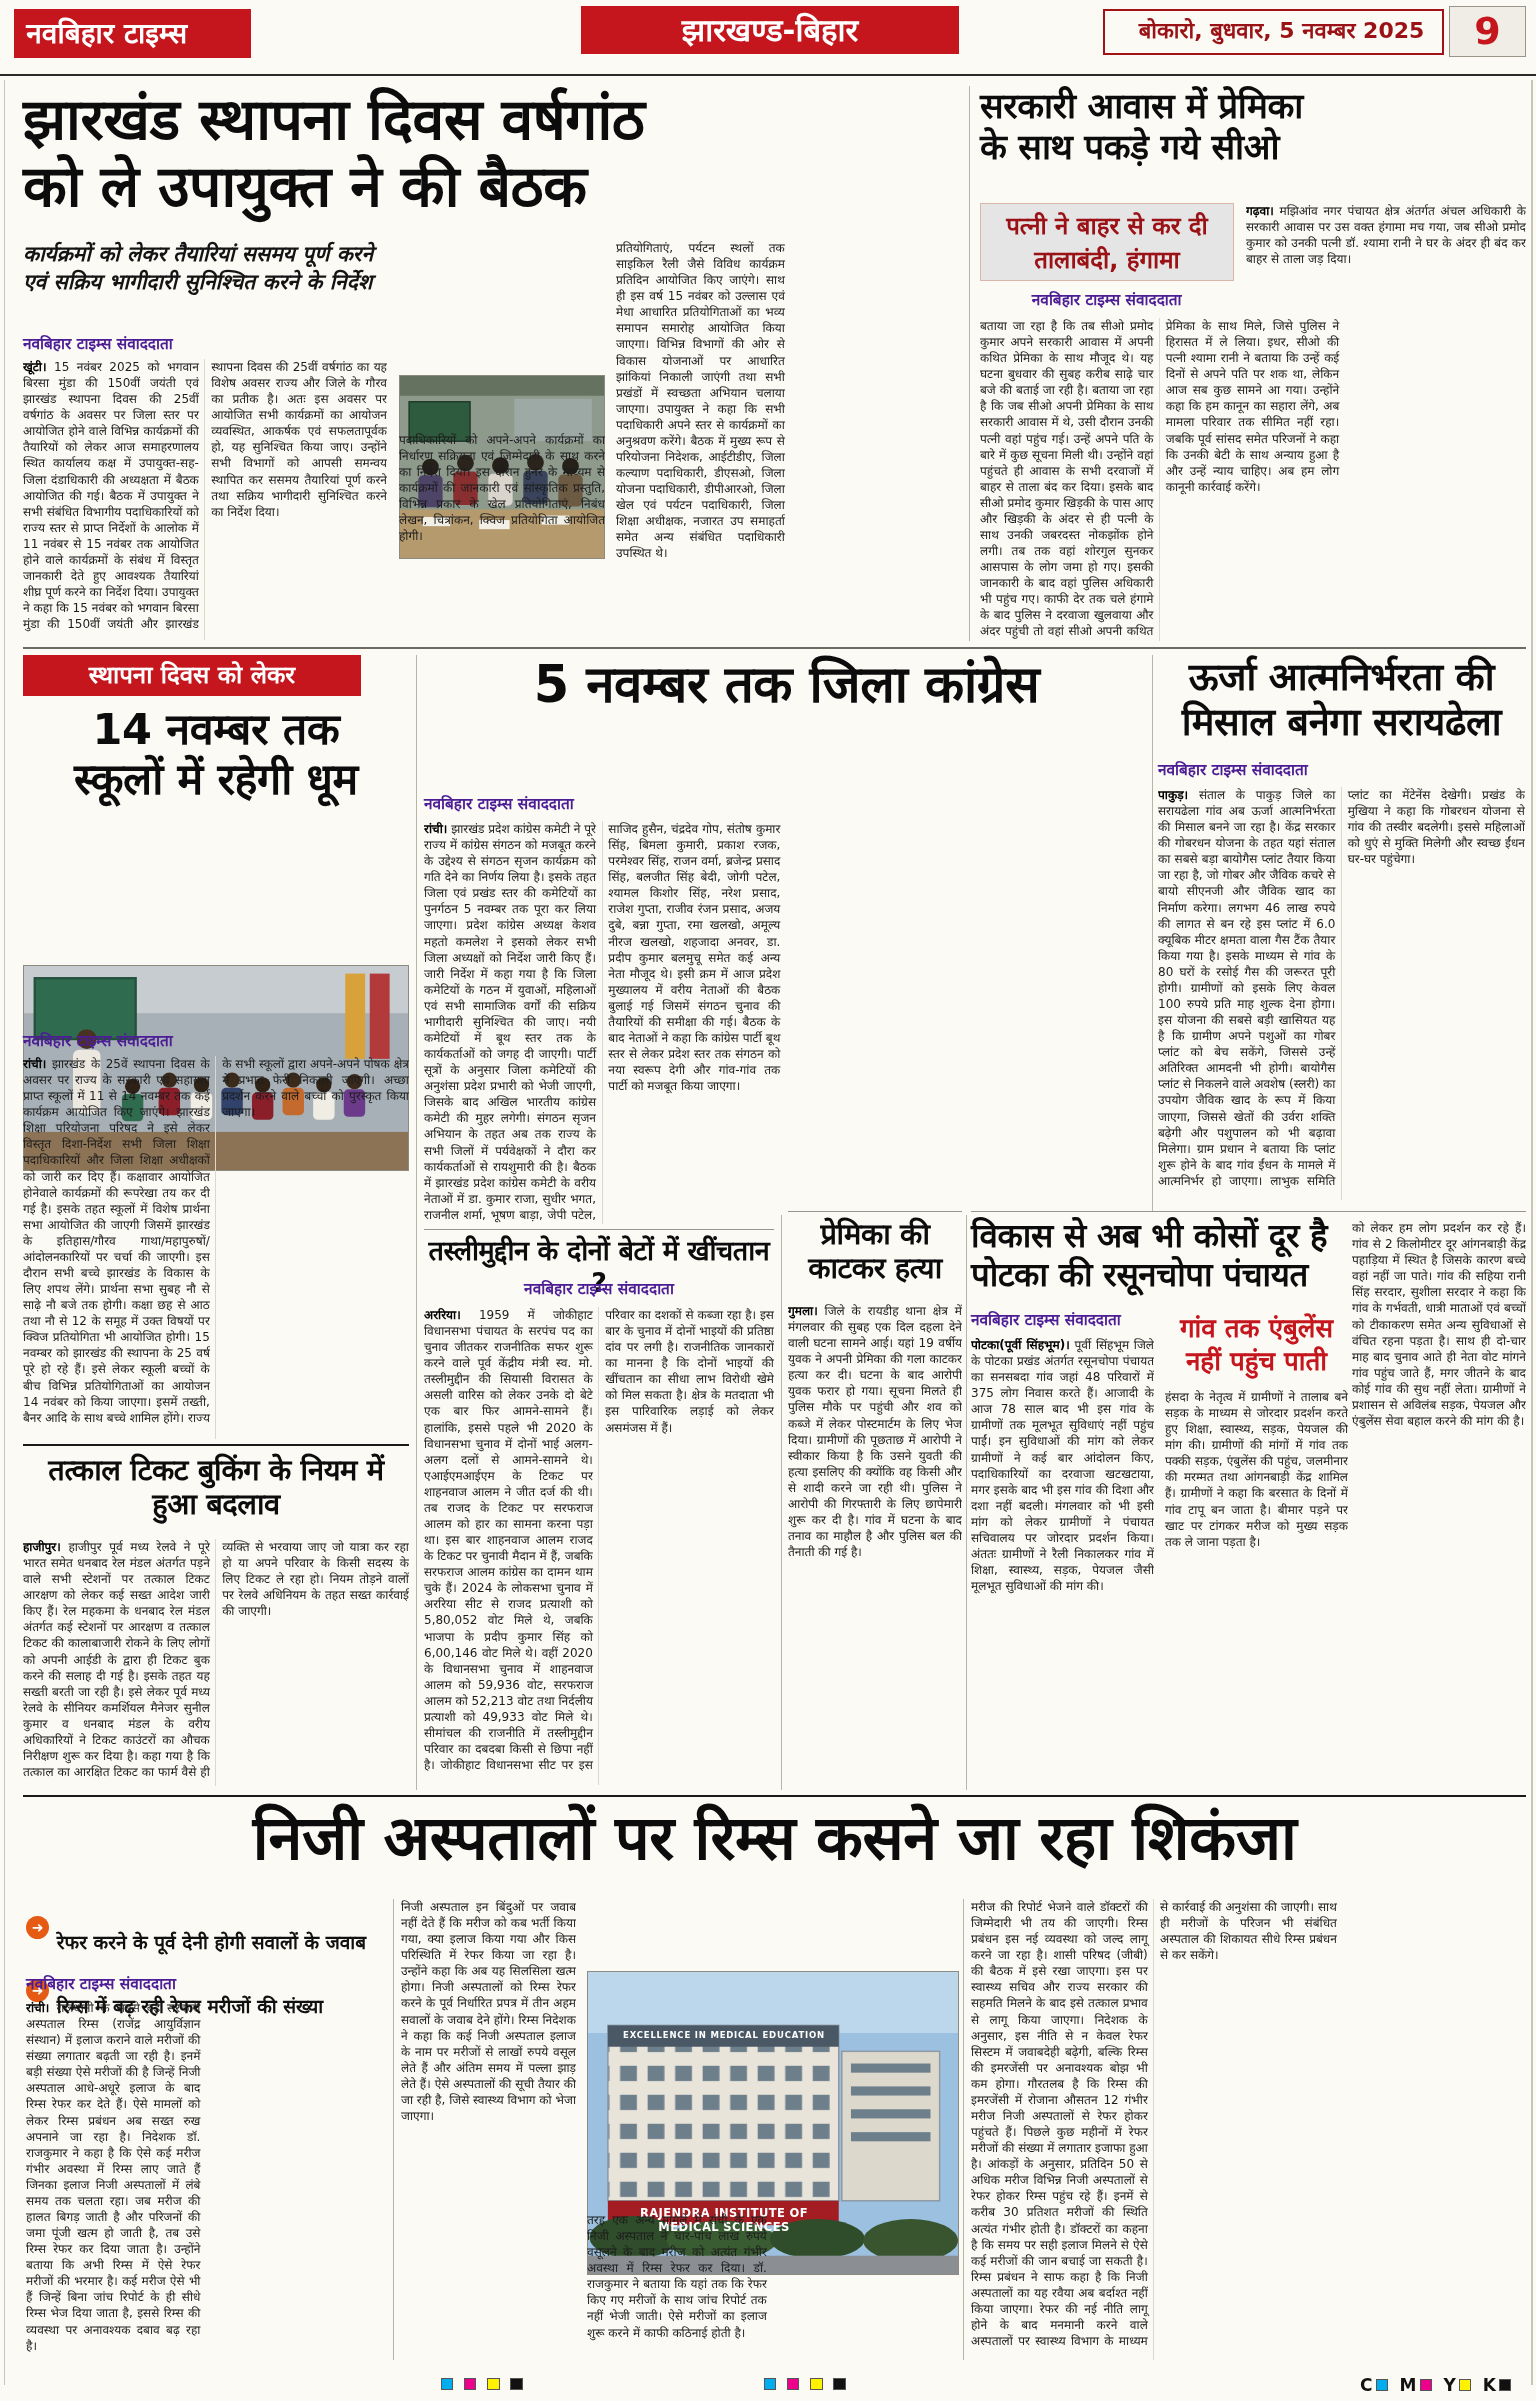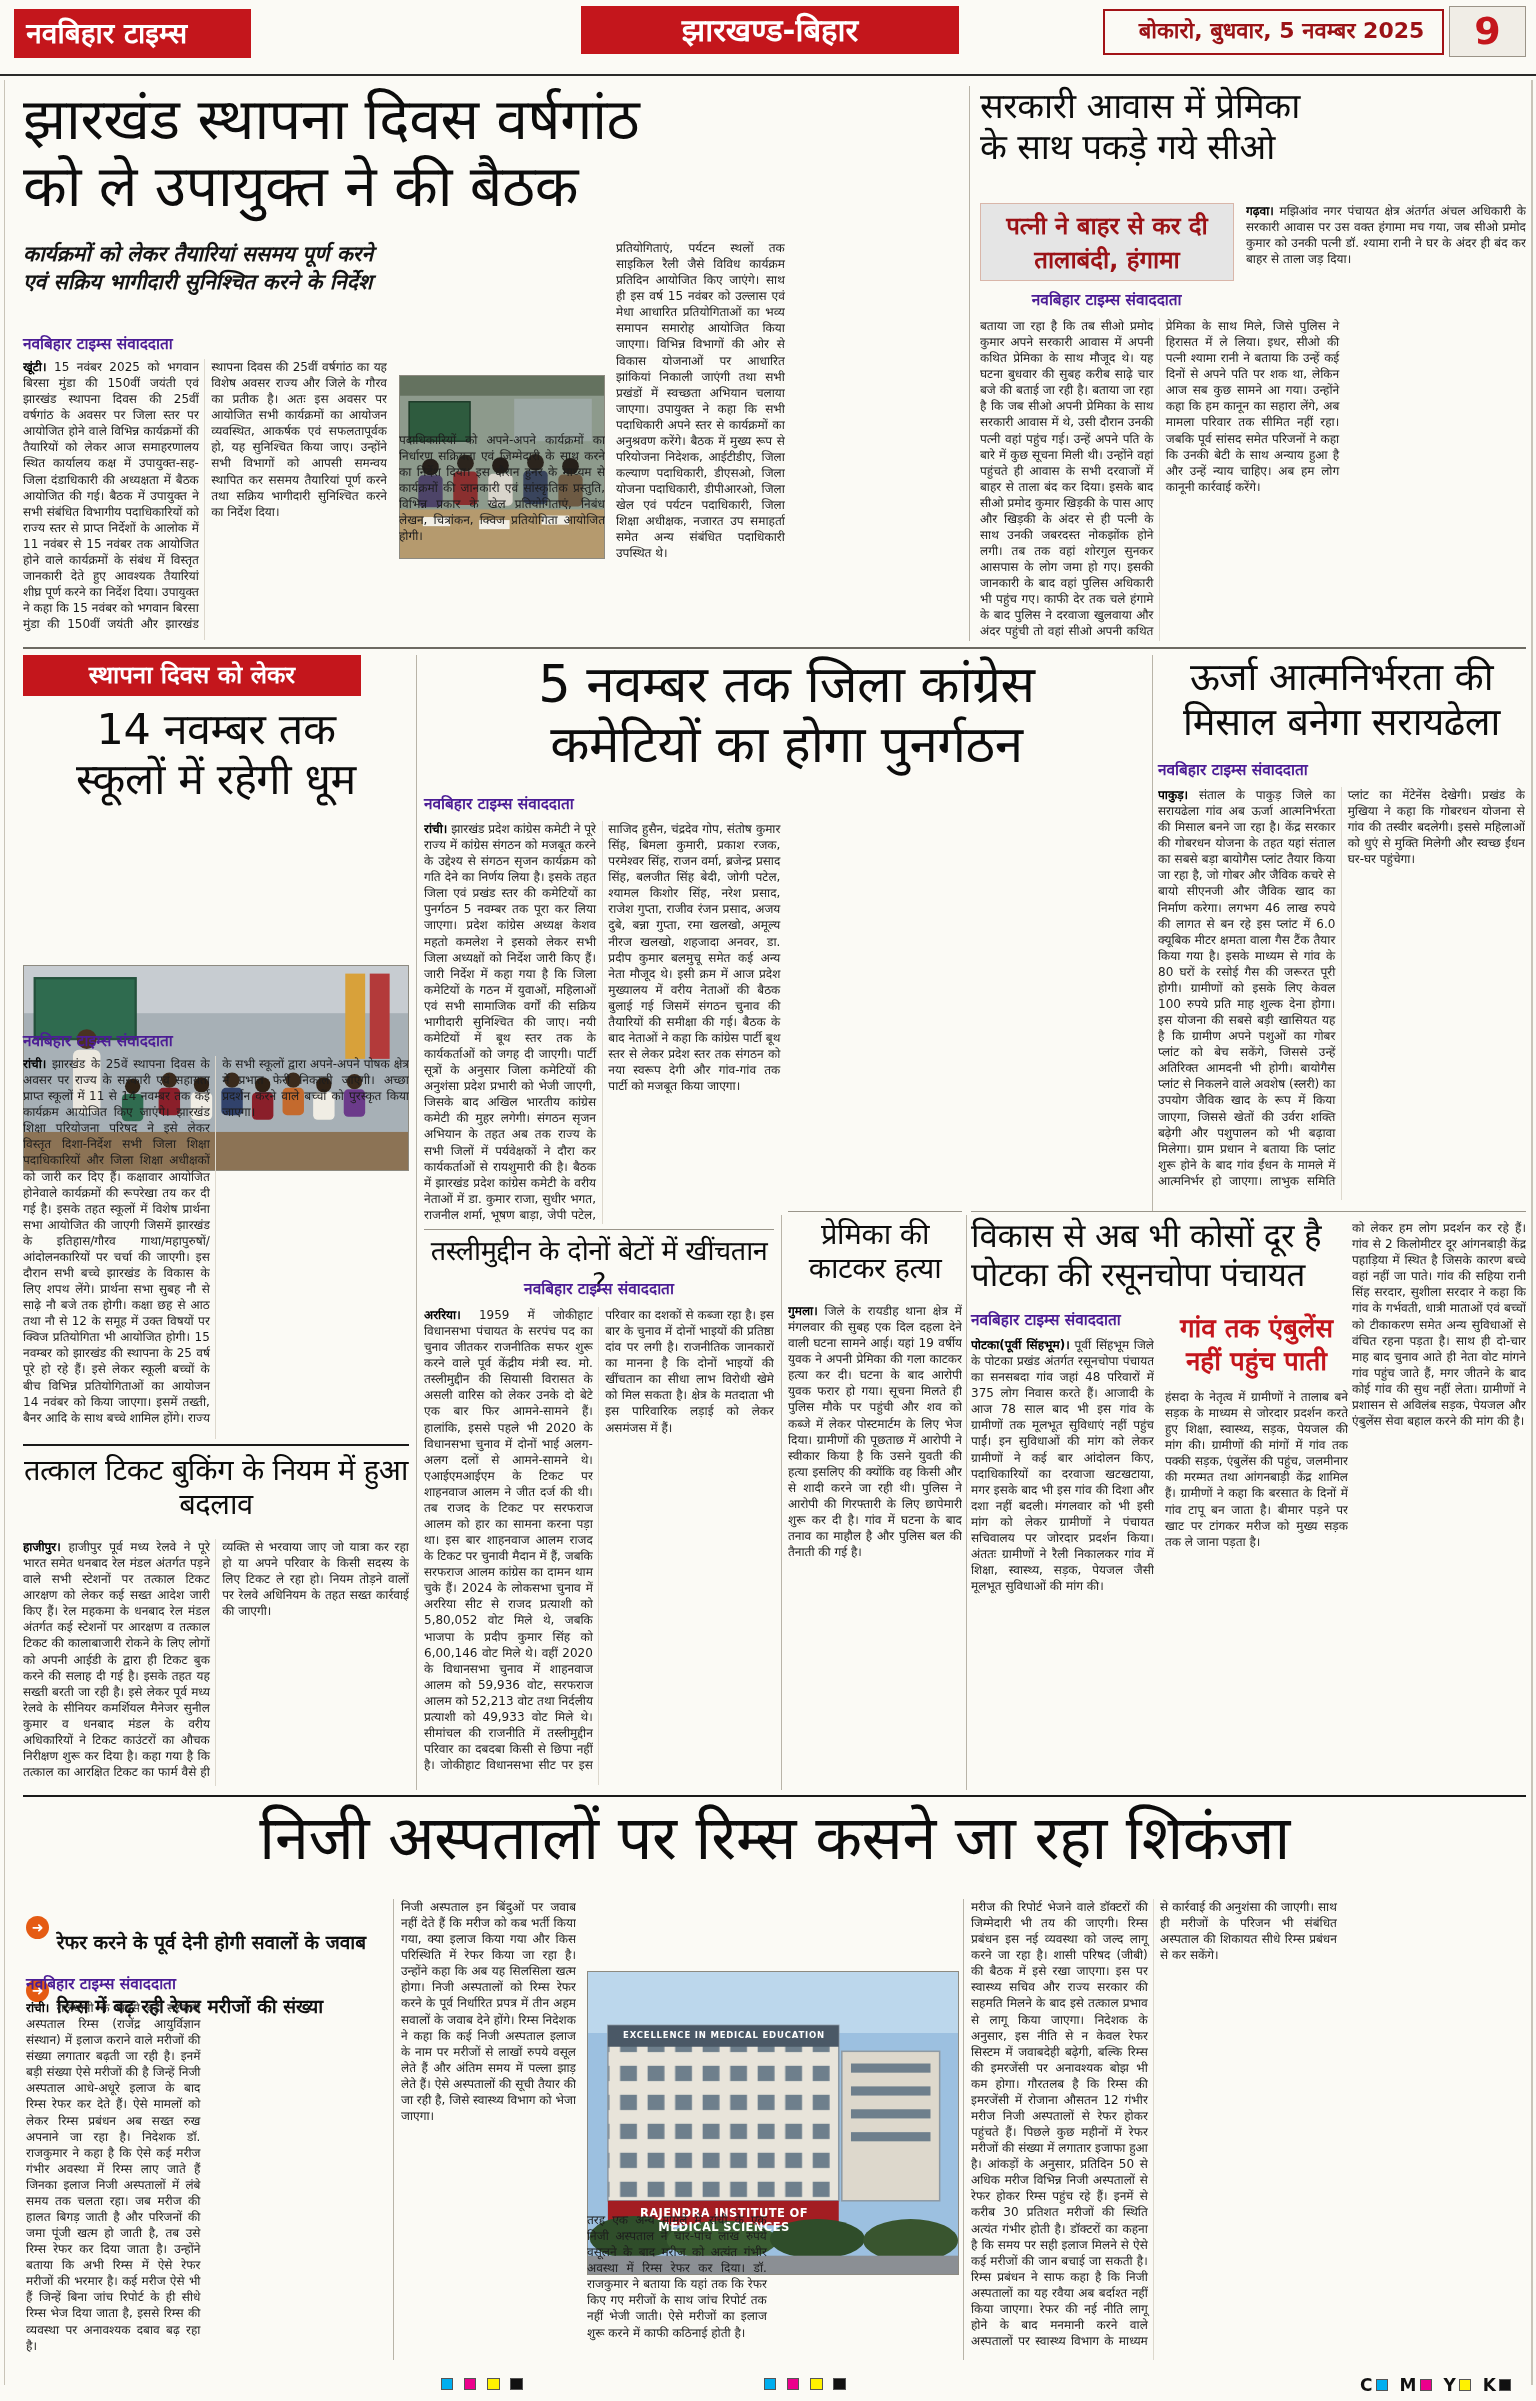--- a/index.html
+++ b/index.html
@@ -4,21 +4,21 @@
 <style>
   * { margin:0; padding:0; box-sizing:border-box; }
   html,body { background:#6b6b6b; }
   #page {
     position:relative; width:1536px; height:2401px; margin:0 auto;
     background:#fbfaf5; color:#161616; overflow:hidden;
     font-family:"DejaVu Sans","Liberation Sans",sans-serif;
   }
   .abs { position:absolute; }
   .redbg { background:#c4161c; color:#ffffff; }
-  .headline { font-weight:400; color:#0c0c0c; letter-spacing:-0.4px; line-height:1.18; }
+  .headline { font-weight:700; color:#0c0c0c; letter-spacing:-0.4px; line-height:1.18; }
   .headline span { display:block; }
   .center { text-align:center; }
   .byline { font-weight:700; font-size:15.4px; color:#4c1d95; white-space:nowrap; }
   .body-text { font-size:12px; line-height:1.34; text-align:justify; color:#1d1d1d; overflow:hidden; column-fill:auto; }
   .loc { font-weight:700; color:#000; }
   .cols2 { column-count:2; column-gap:12.3px; column-rule:0.8px solid #ddd8cd; }
   .cols3 { column-count:3; column-gap:12.3px; column-rule:0.8px solid #ddd8cd; }
   .cols4 { column-count:4; column-gap:12.3px; column-rule:0.8px solid #ddd8cd; }
   .subhead { font-weight:700; color:#141414; }
   .hline { background:#9a958a; height:0.8px; }
@@ -155,21 +155,20 @@
       <p><strong class="loc">हाजीपुर।</strong>
          <span>हाजीपुर पूर्व मध्य रेलवे ने पूरे भारत समेत धनबाद रेल मंडल अंतर्गत पड़ने वाले सभी स्टेशनों पर तत्काल टिकट आरक्षण को लेकर कई सख्त आदेश जारी किए हैं। रेल महकमा के धनबाद रेल मंडल अंतर्गत कई स्टेशनों पर आरक्षण व तत्काल टिकट की कालाबाजारी रोकने के लिए लोगों को अपनी आईडी के द्वारा ही टिकट बुक करने की सलाह दी गई है। इसके तहत यह सख्ती बरती जा रही है। इसे लेकर पूर्व मध्य रेलवे के सीनियर कमर्शियल मैनेजर सुनील कुमार व धनबाद मंडल के वरीय अधिकारियों ने टिकट काउंटरों का औचक निरीक्षण शुरू कर दिया है। कहा गया है कि तत्काल का आरक्षित टिकट का फार्म वैसे ही व्यक्ति से भरवाया जाए जो यात्रा कर रहा हो या अपने परिवार के किसी सदस्य के लिए टिकट ले रहा हो। नियम तोड़ने वालों पर रेलवे अधिनियम के तहत सख्त कार्रवाई की जाएगी।</span></p>
     </div>
   </section>
 
   <div class="abs vline" style="left:416px;top:655px;height:1135px;"></div>
 
   <section class="abs" style="left:424px;top:655px;width:725px;height:572px;">
     <h2 class="headline center" style="font-size:51px;">
       <span>5 नवम्बर तक जिला कांग्रेस</span>
-      <span>कमेटियों का होगा पुनर्गठन</span>
     </h2>
     <div class="abs byline" style="left:0;top:138px;">नवबिहार टाइम्स संवाददाता</div>
     <div class="abs body-text cols4" style="left:0;top:166px;width:725px;height:403px;">
       <p><strong class="loc">रांची।</strong>
          <span>झारखंड प्रदेश कांग्रेस कमेटी ने पूरे राज्य में कांग्रेस संगठन को मजबूत करने के उद्देश्य से संगठन सृजन कार्यक्रम को गति देने का निर्णय लिया है। इसके तहत जिला एवं प्रखंड स्तर की कमेटियों का पुनर्गठन 5 नवम्बर तक पूरा कर लिया जाएगा। प्रदेश कांग्रेस अध्यक्ष केशव महतो कमलेश ने इसको लेकर सभी जिला अध्यक्षों को निर्देश जारी किए हैं। जारी निर्देश में कहा गया है कि जिला कमेटियों के गठन में युवाओं, महिलाओं एवं सभी सामाजिक वर्गों की सक्रिय भागीदारी सुनिश्चित की जाए। नयी कमेटियों में बूथ स्तर तक के कार्यकर्ताओं को जगह दी जाएगी। पार्टी सूत्रों के अनुसार जिला कमेटियों की अनुशंसा प्रदेश प्रभारी को भेजी जाएगी, जिसके बाद अखिल भारतीय कांग्रेस कमेटी की मुहर लगेगी। संगठन सृजन अभियान के तहत अब तक राज्य के सभी जिलों में पर्यवेक्षकों ने दौरा कर कार्यकर्ताओं से रायशुमारी की है। बैठक में झारखंड प्रदेश कांग्रेस कमेटी के वरीय नेताओं में डा. कुमार राजा, सुधीर भगत, राजनील शर्मा, भूषण बाड़ा, जेपी पटेल, साजिद हुसैन, चंद्रदेव गोप, संतोष कुमार सिंह, बिमला कुमारी, प्रकाश रजक, परमेश्वर सिंह, राजन वर्मा, ब्रजेन्द्र प्रसाद सिंह, बलजीत सिंह बेदी, जोगी पटेल, श्यामल किशोर सिंह, नरेश प्रसाद, राजेश गुप्ता, राजीव रंजन प्रसाद, अजय दुबे, बन्ना गुप्ता, रमा खलखो, अमूल्य नीरज खलखो, शहजादा अनवर, डा. प्रदीप कुमार बलमुचू समेत कई अन्य नेता मौजूद थे। इसी क्रम में आज प्रदेश मुख्यालय में वरीय नेताओं की बैठक बुलाई गई जिसमें संगठन चुनाव की तैयारियों की समीक्षा की गई। बैठक के बाद नेताओं ने कहा कि कांग्रेस पार्टी बूथ स्तर से लेकर प्रदेश स्तर तक संगठन को नया स्वरूप देगी और गांव-गांव तक पार्टी को मजबूत किया जाएगा।</span></p>
     </div>
   </section>
 
   <div class="abs vline" style="left:1152px;top:655px;height:556px;"></div>
 

